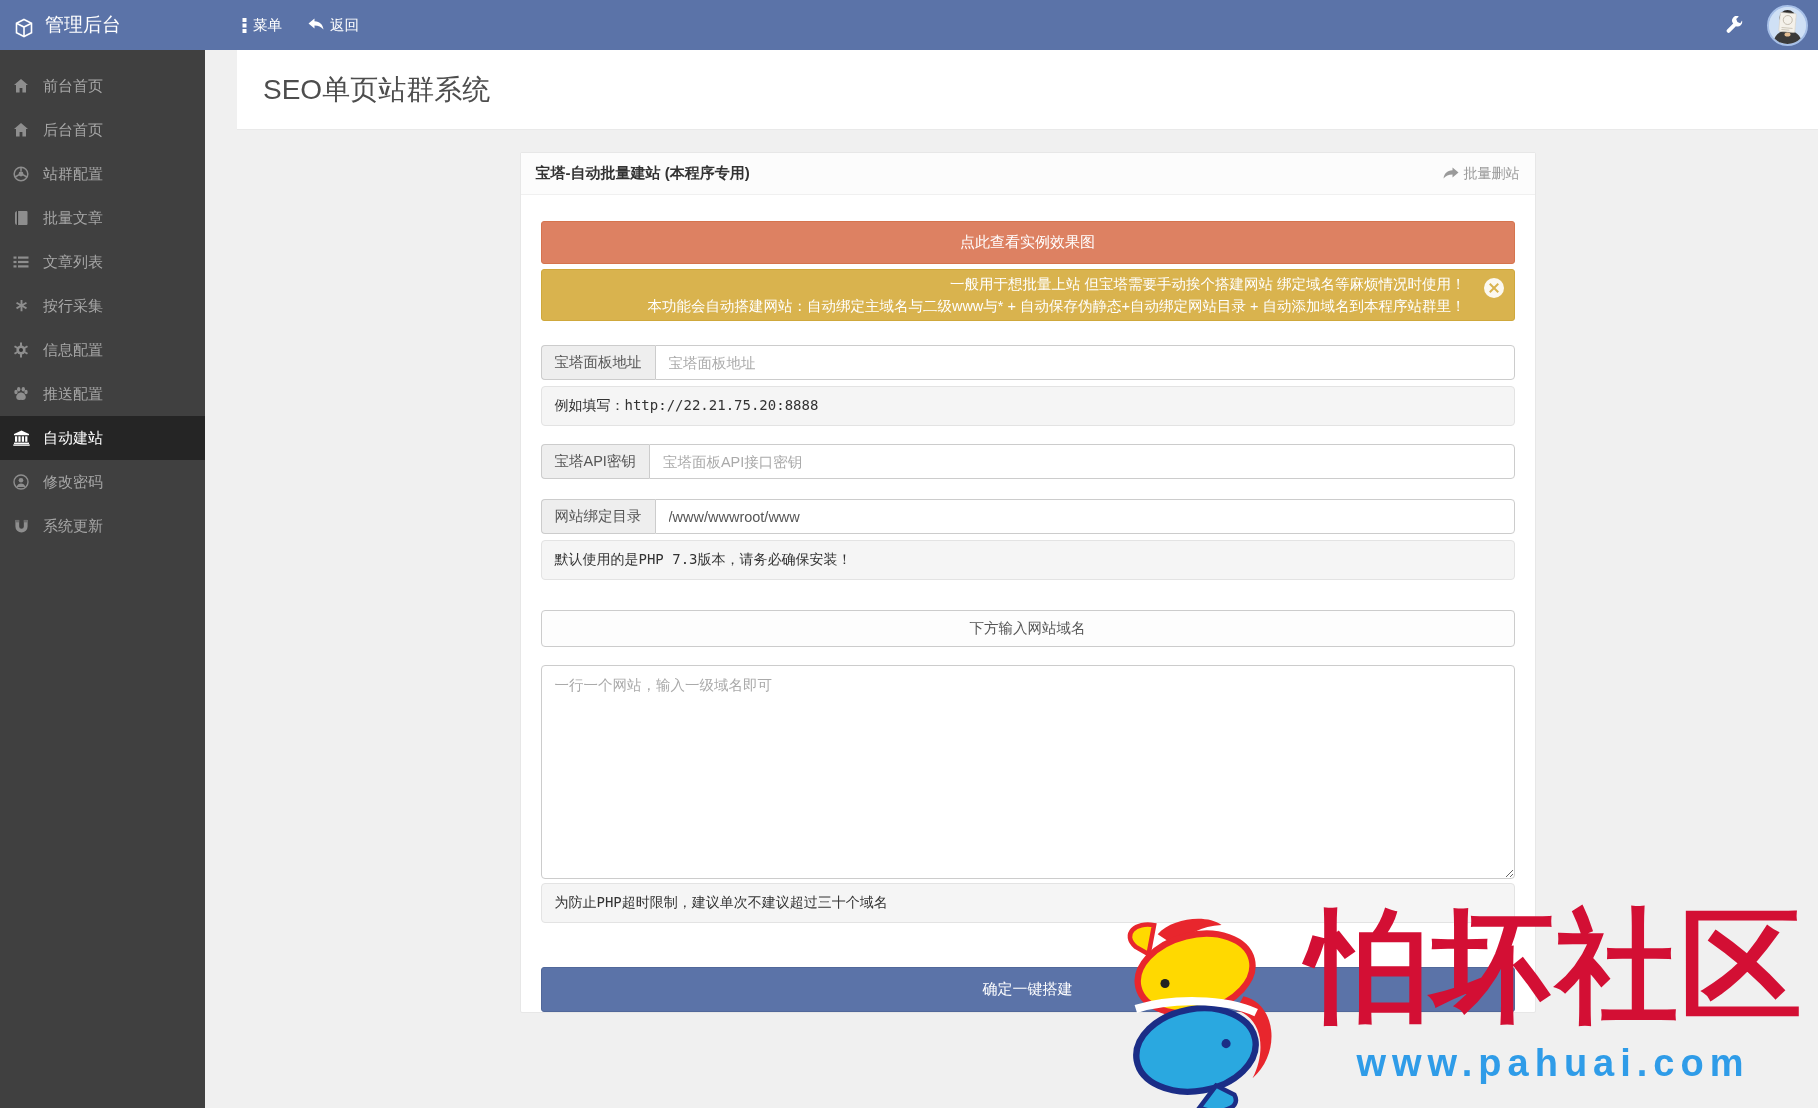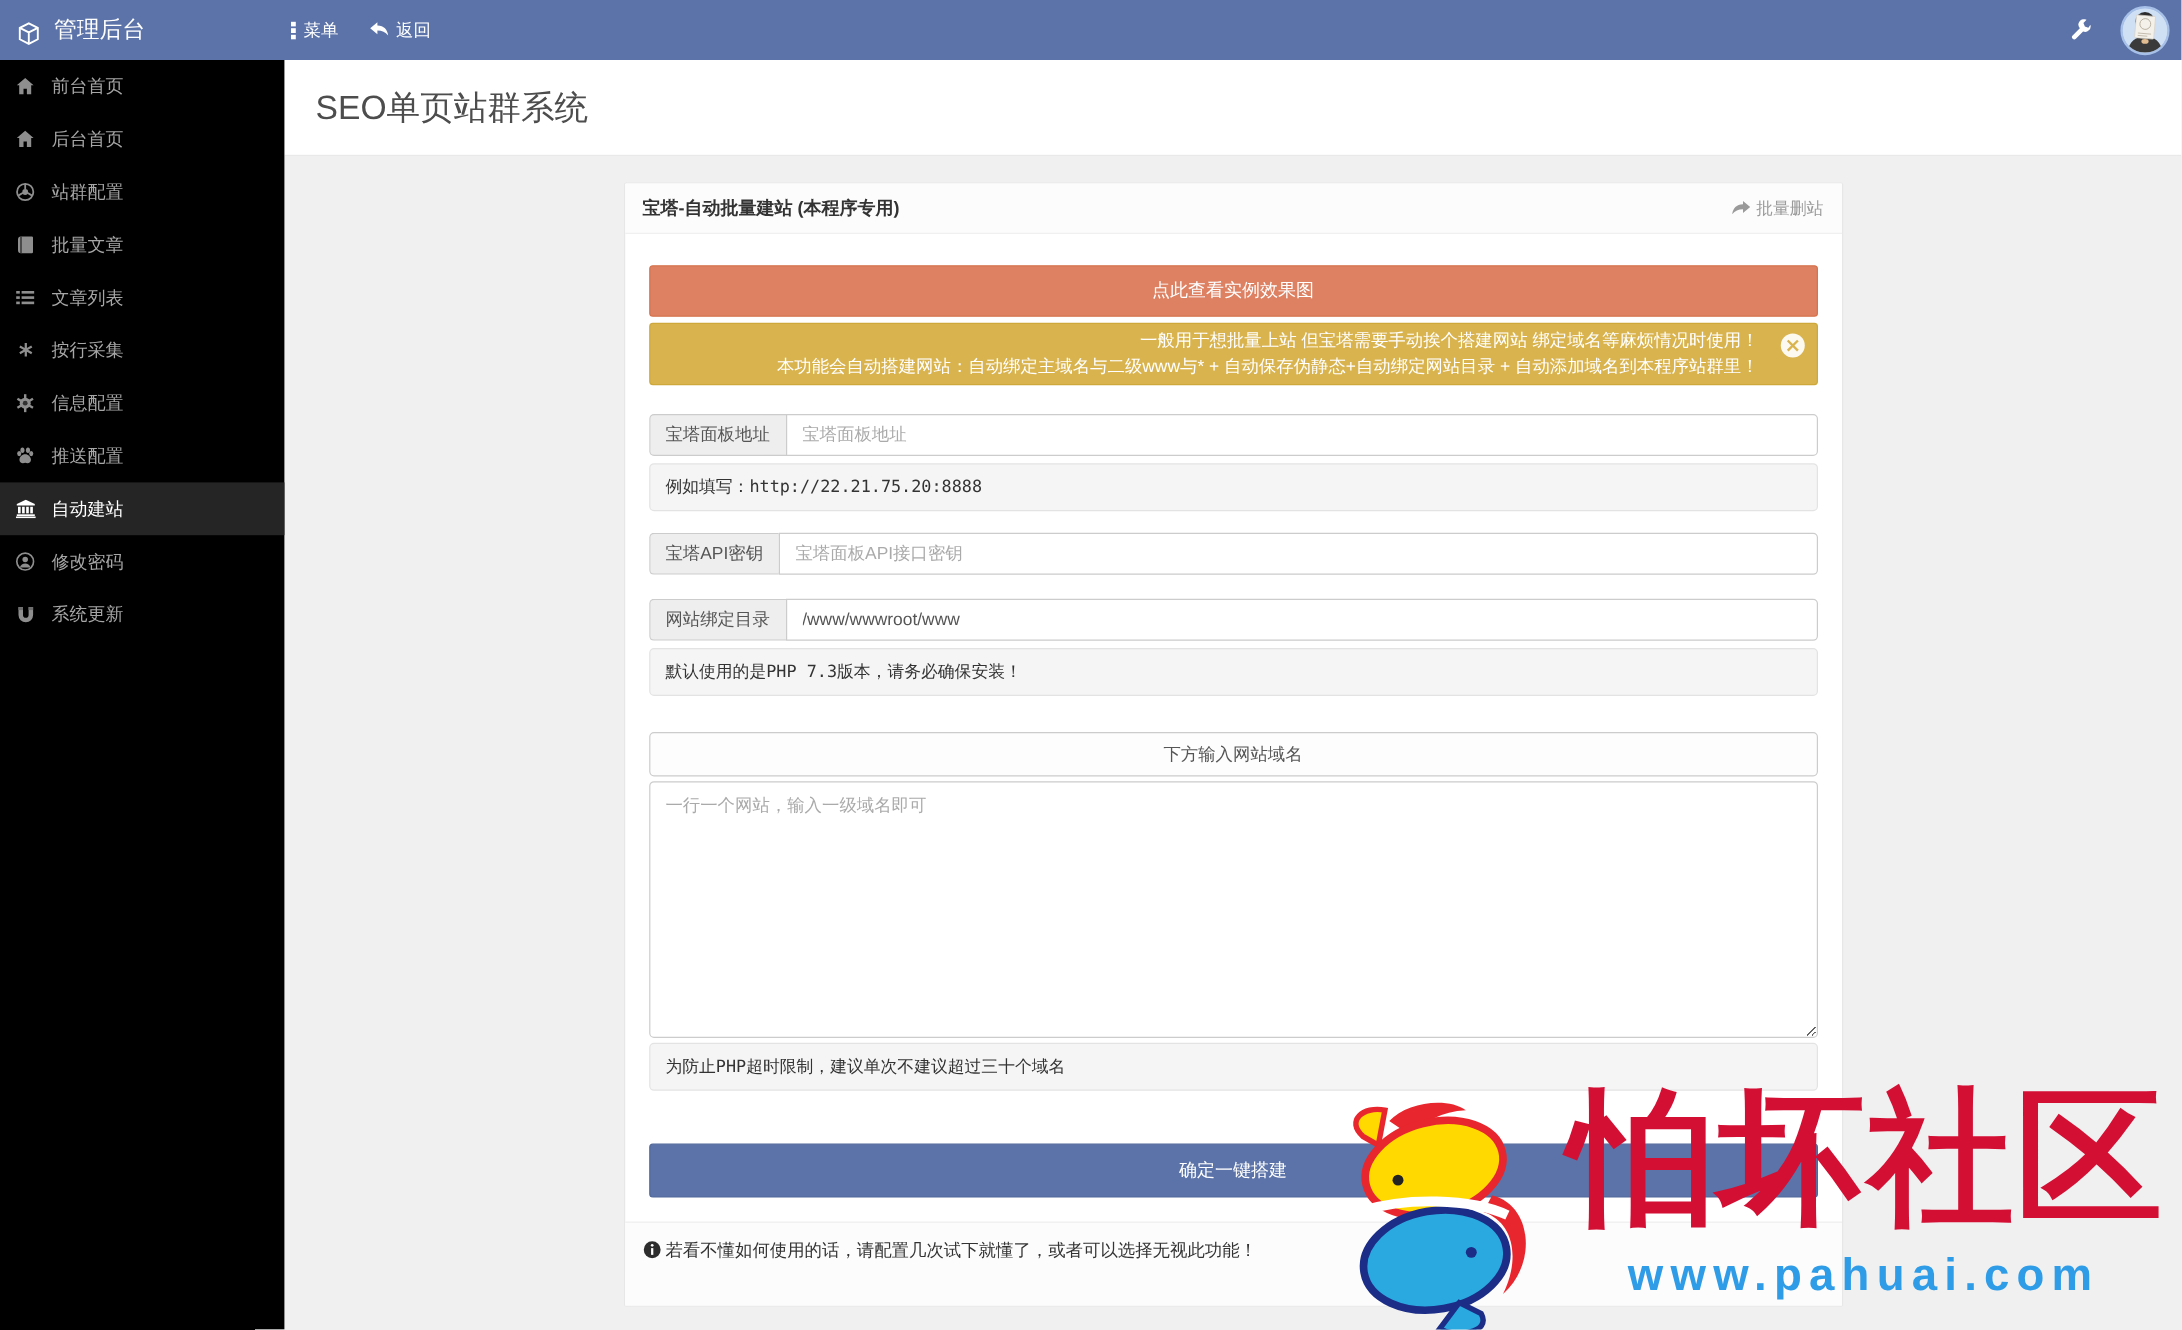--- a/index.html
+++ b/index.html
@@ -21,22 +21,22 @@
   .nav-link { display:flex; align-items:center; gap:6px; font-size:14.5px; color:#fff; cursor:pointer; text-decoration:none; }
   .nav-right { margin-left:auto; display:flex; align-items:center; gap:24px; padding-right:10px; }
   .wrench { cursor:pointer; }
   .avatar {
     width:41px; height:41px; border-radius:50%; overflow:hidden; cursor:pointer;
     border:2px solid #a7c0e8; background:#cfe0f5;
   }
 
   
   .sidebar {
-    position:absolute; top:50px; left:0; bottom:0; width:237px;
-    background:#000000; z-index:15;
+    position:absolute; top:50px; left:0; bottom:0; width:205px;
+    background:#404040; padding-top:14px; z-index:15;
   }
   .side-item {
     height:44px; display:flex; align-items:center; padding:0 12px;
     color:#a6a6a6; font-size:15px; cursor:pointer;
   }
   .side-item .sicon { width:18px; margin-right:13px; color:#8e8e8e; display:flex; justify-content:center; }
   .side-item.active { background:#252525; color:#fff; }
   .side-item.active .sicon { color:#fff; }
 
   
@@ -91,21 +91,21 @@
     padding:10px 13px; font-size:14px; color:#333;
     font-family:"DejaVu Sans Mono","Liberation Sans",sans-serif;
   }
   .mt20 { margin-top:20px; }
 
   .domain-header {
     margin-top:30px; border:1px solid #ccc; background:#fdfdfd; border-radius:4px;
     text-align:center; padding:8px; font-size:14.5px; color:#555;
   }
   .domains-area {
-    display:block; width:100%; height:214px; margin-top:4px; border:1px solid #ccc; border-radius:4px;
+    display:block; width:100%; height:214px; margin-top:18px; border:1px solid #ccc; border-radius:4px;
     padding:10px 13px; font-size:14.5px; color:#555; resize:vertical; outline:none;
     font-family:"Liberation Sans","DejaVu Sans",sans-serif;
   }
   .btn-submit {
     display:block; width:100%; margin-top:44px; background:#5b73a8; border:1px solid #51689a;
     color:#fff; font-size:15px; padding:12px; text-align:center; border-radius:3px; cursor:pointer;
   }
   .panel-footer {
     margin-top:20px; background:#fcfcfc; border-top:1px solid #eee;
     padding:14px 15px 36px 15px; font-size:14.5px; color:#333;
@@ -347,30 +347,20 @@
         </div>
         <div class="well">默认使用的是PHP 7.3版本，请务必确保安装！</div>
 
         <div class="domain-header">下方输入网站域名</div>
         <textarea class="domains-area" placeholder="一行一个网站，输入一级域名即可" style=""></textarea>
         <div class="well" style="margin-top:4px;">为防止PHP超时限制，建议单次不建议超过三十个域名</div>
 
         <button class="btn-submit">确定一键搭建</button>
       </div>
 
-      <div class="panel-footer">
-        <span class="info-badge">
-          <svg width="15" height="15" viewBox="0 0 16 16">
-            <circle cx="8" cy="8" r="7.5" fill="#2d2d2d"></circle>
-            <rect x="7" y="6.5" width="2" height="6" fill="#fff"></rect>
-            <circle cx="8" cy="4" r="1.2" fill="#fff"></circle>
-          </svg>
-        </span>
-        <span>若看不懂如何使用的话，请配置几次试下就懂了，或者可以选择无视此功能！</span>
-      </div>
 
     </section>
   </div>
 </div>
 
 <div class="watermark">
   <div class="fish">
     <svg width="196" height="196" viewBox="0 0 200 215">
 
       <path d="M58 20 C74 2 112 -2 128 10 C106 11 90 20 79 34 Z" fill="#e8262d"></path>

